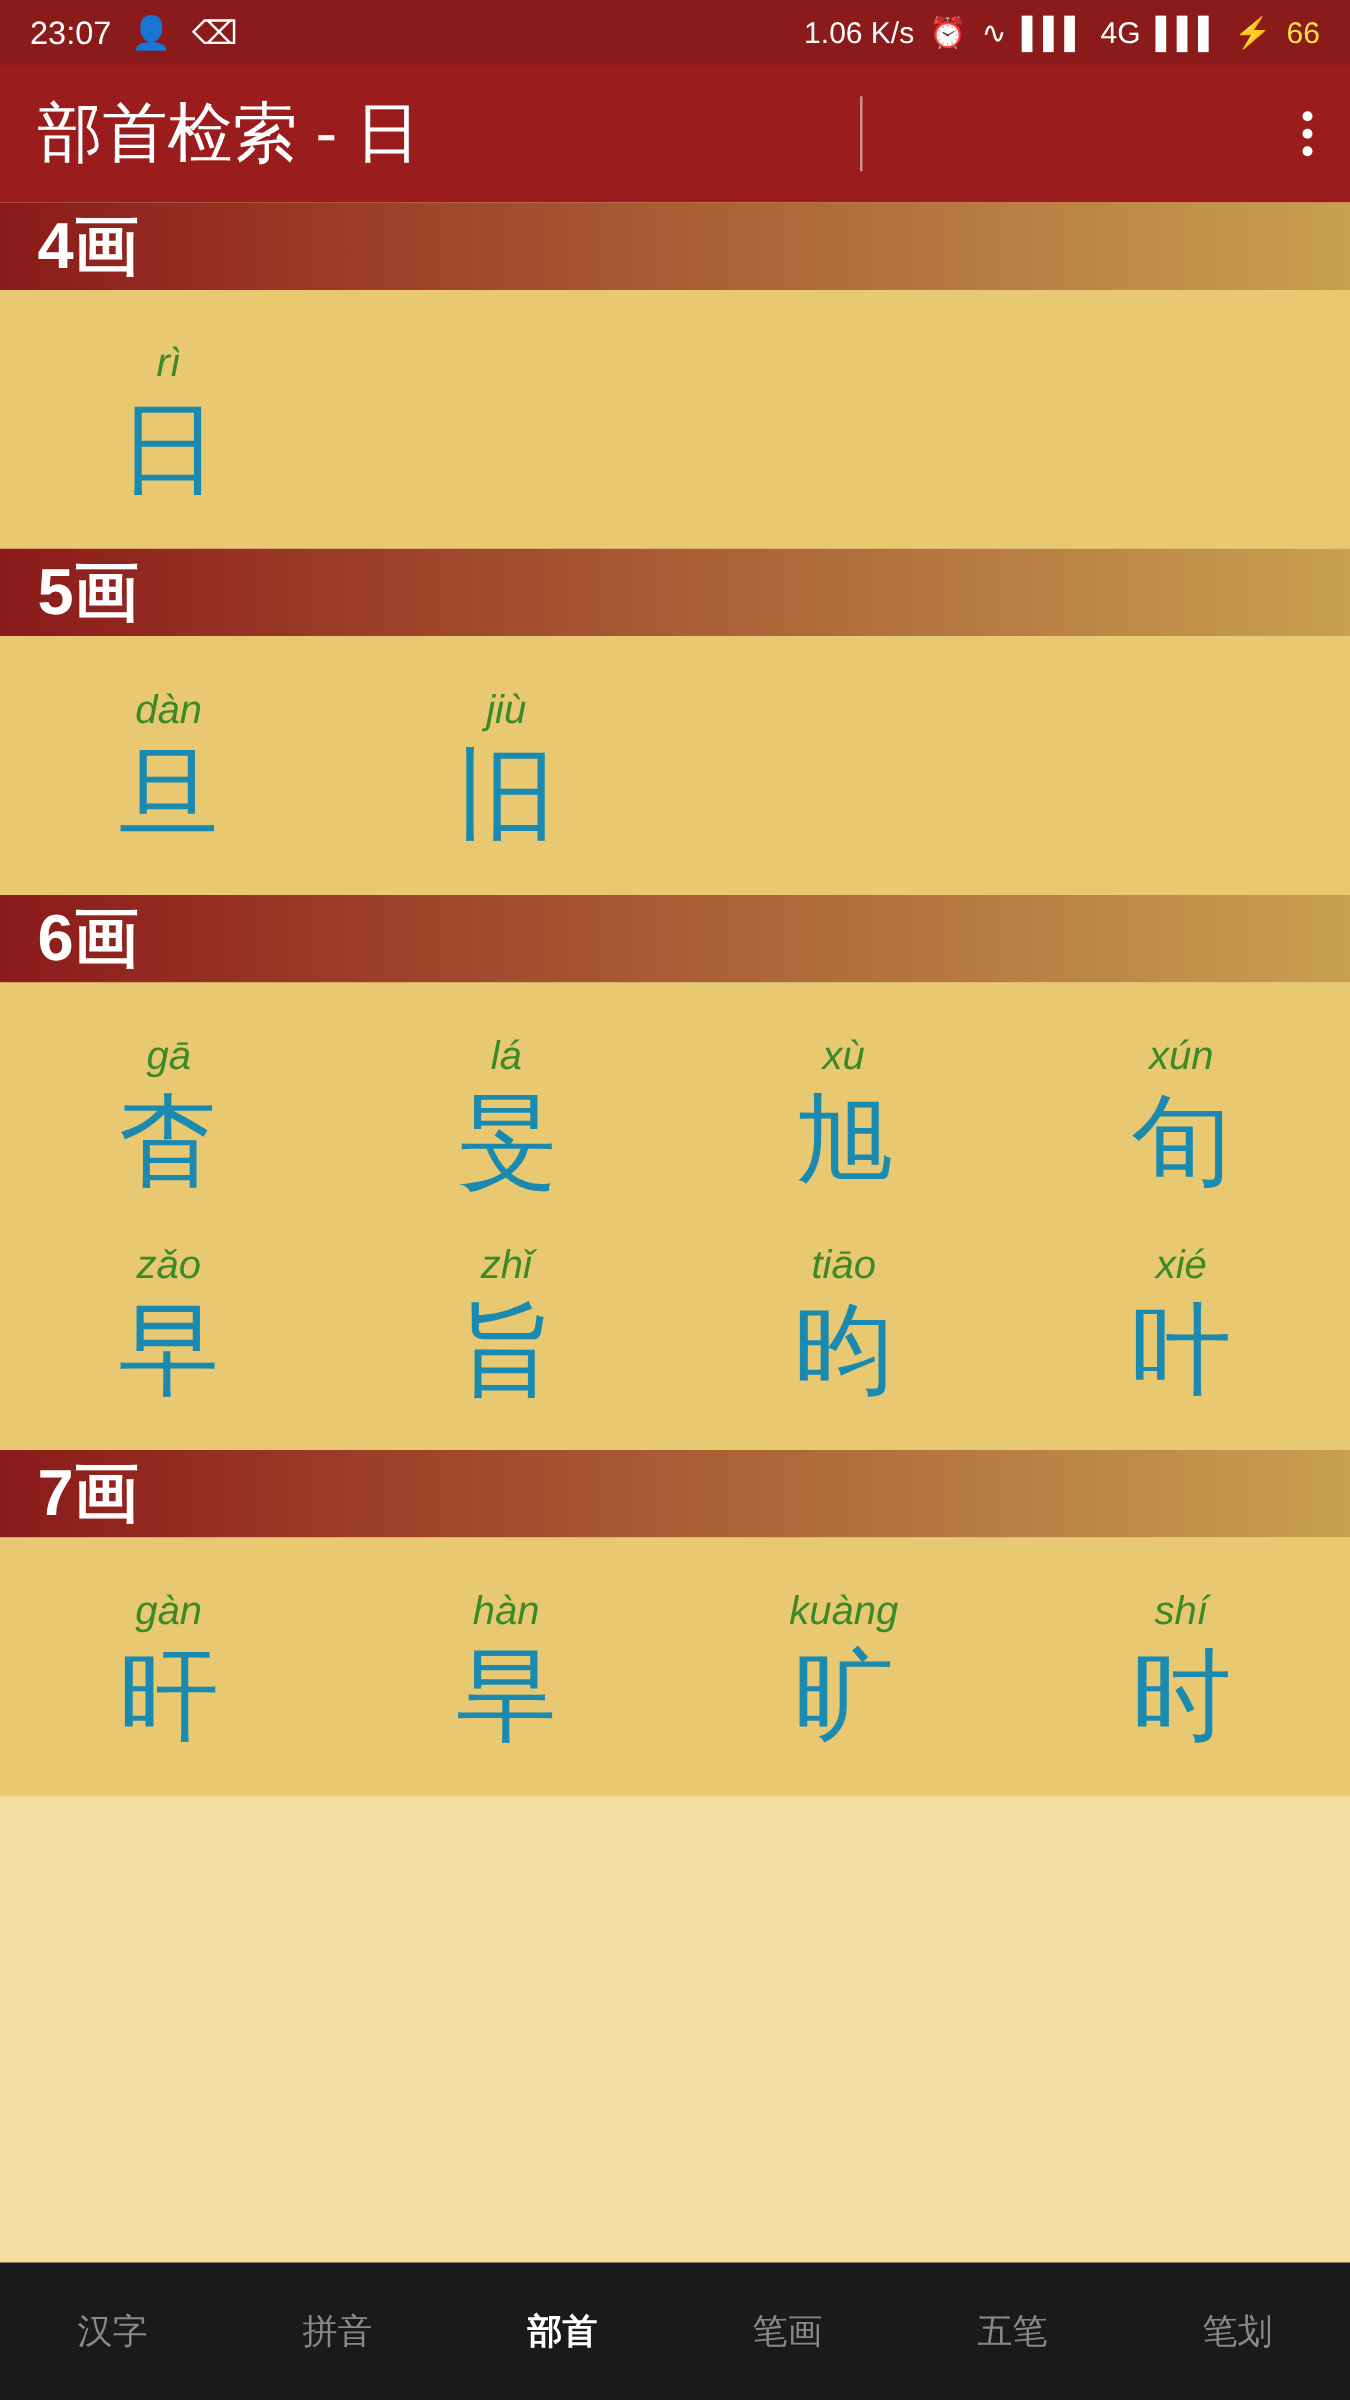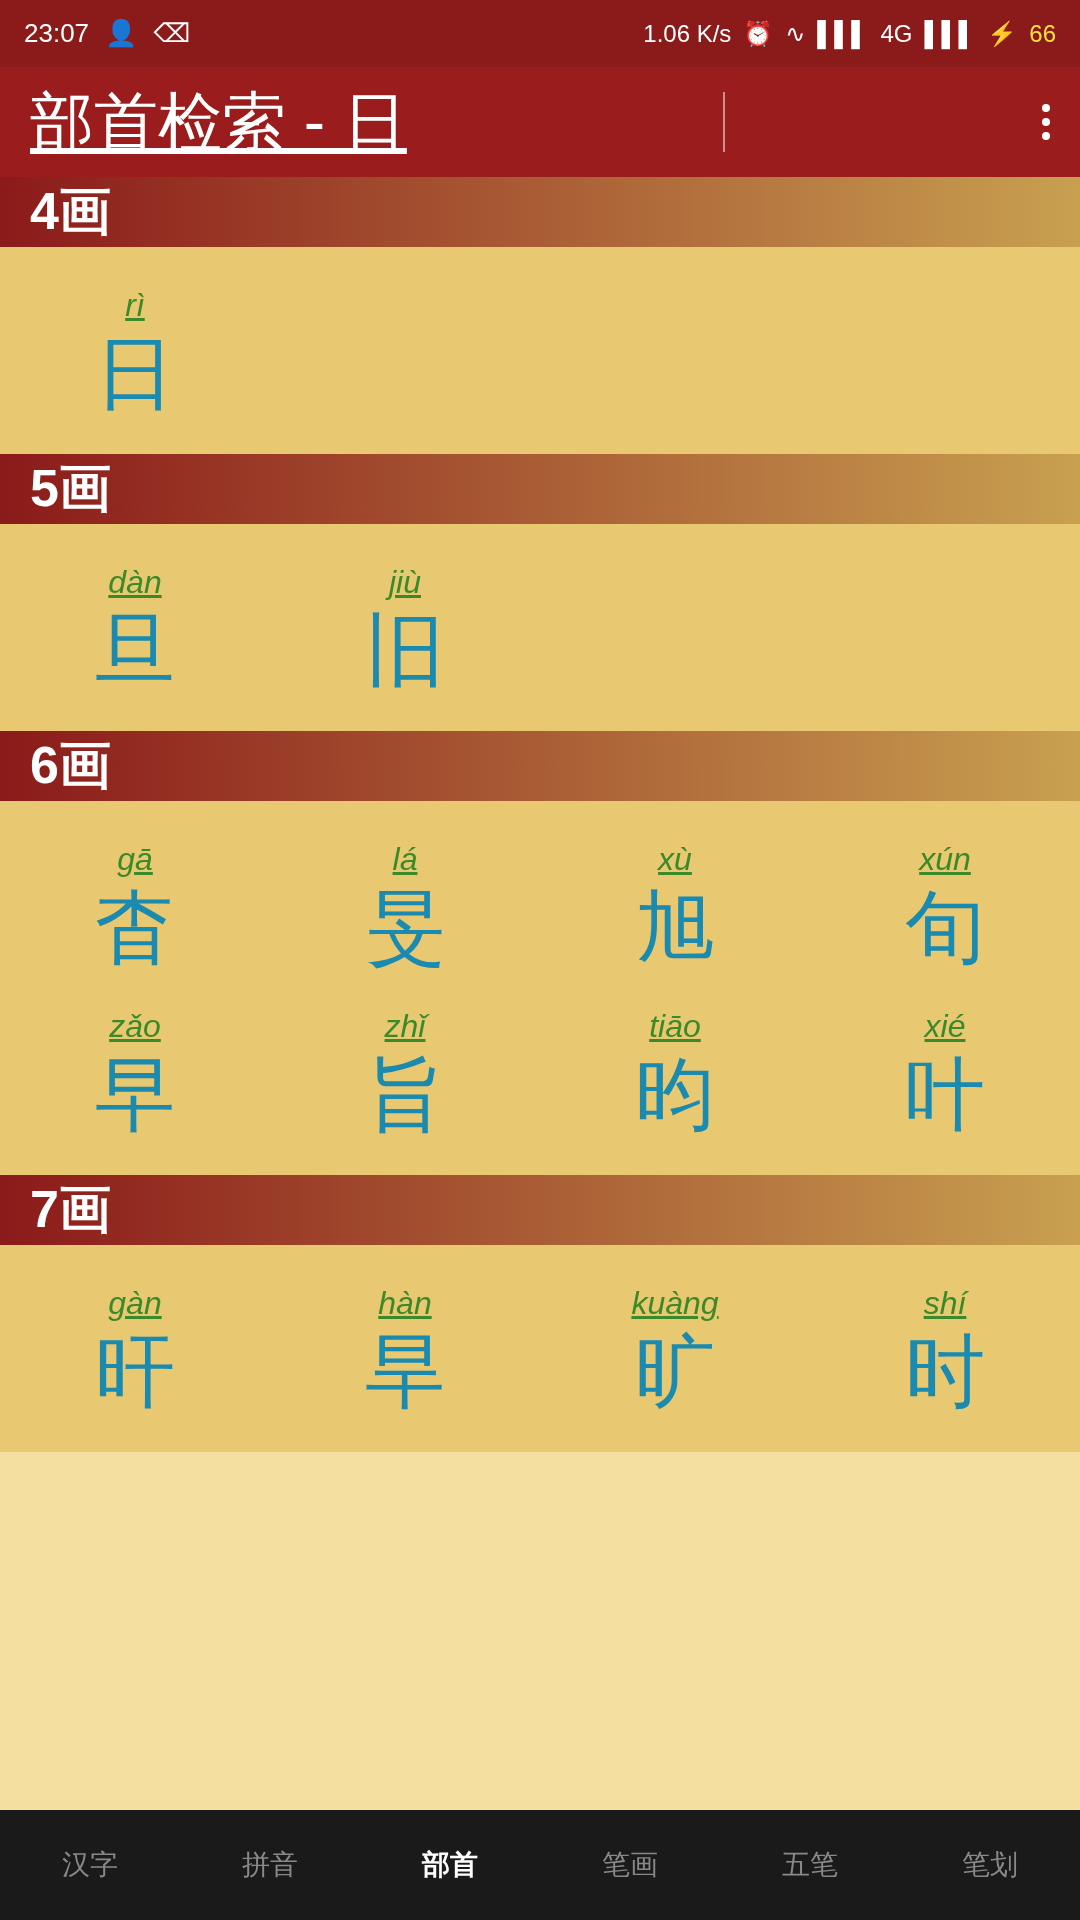--- a/index.html
+++ b/index.html
@@ -15,40 +15,39 @@
     }
 
     
     .status-bar {
       background: #8b1a1a;
       color: white;
       display: flex;
       justify-content: space-between;
       align-items: center;
       padding: 0 24px;
-      height: 67px;
+      height: 52px;
       font-size: 26px;
     }
     .status-left { display: flex; gap: 16px; align-items: center; }
     .status-right { display: flex; gap: 12px; align-items: flex-end; font-size: 24px; }
 
     
     .app-bar {
       background: #9b1c1c;
       color: white;
       display: flex;
       justify-content: space-between;
       align-items: center;
       padding: 0 30px;
       height: 110px;
     }
     .app-bar-title {
-      font-size: 64px;
+      font-size: 52px;
       font-weight: normal;
-      text-decoration: underline;
     }
     .app-bar-divider {
       width: 2px;
       height: 60px;
       background: rgba(255,255,255,0.5);
     }
     .app-bar-menu {
       font-size: 40px;
       letter-spacing: 2px;
       display: flex;
@@ -81,21 +80,20 @@
       align-items: center;
       padding: 20px 10px;
       cursor: pointer;
     }
 
     .char-pinyin {
       color: #3a8a2a;
       font-size: 32px;
       margin-bottom: 10px;
       font-style: italic;
-      text-decoration: underline;
     }
 
     .char-hanzi {
       color: #1a8ab0;
       font-size: 80px;
       line-height: 1;
     }
 
     
     .bottom-nav {

